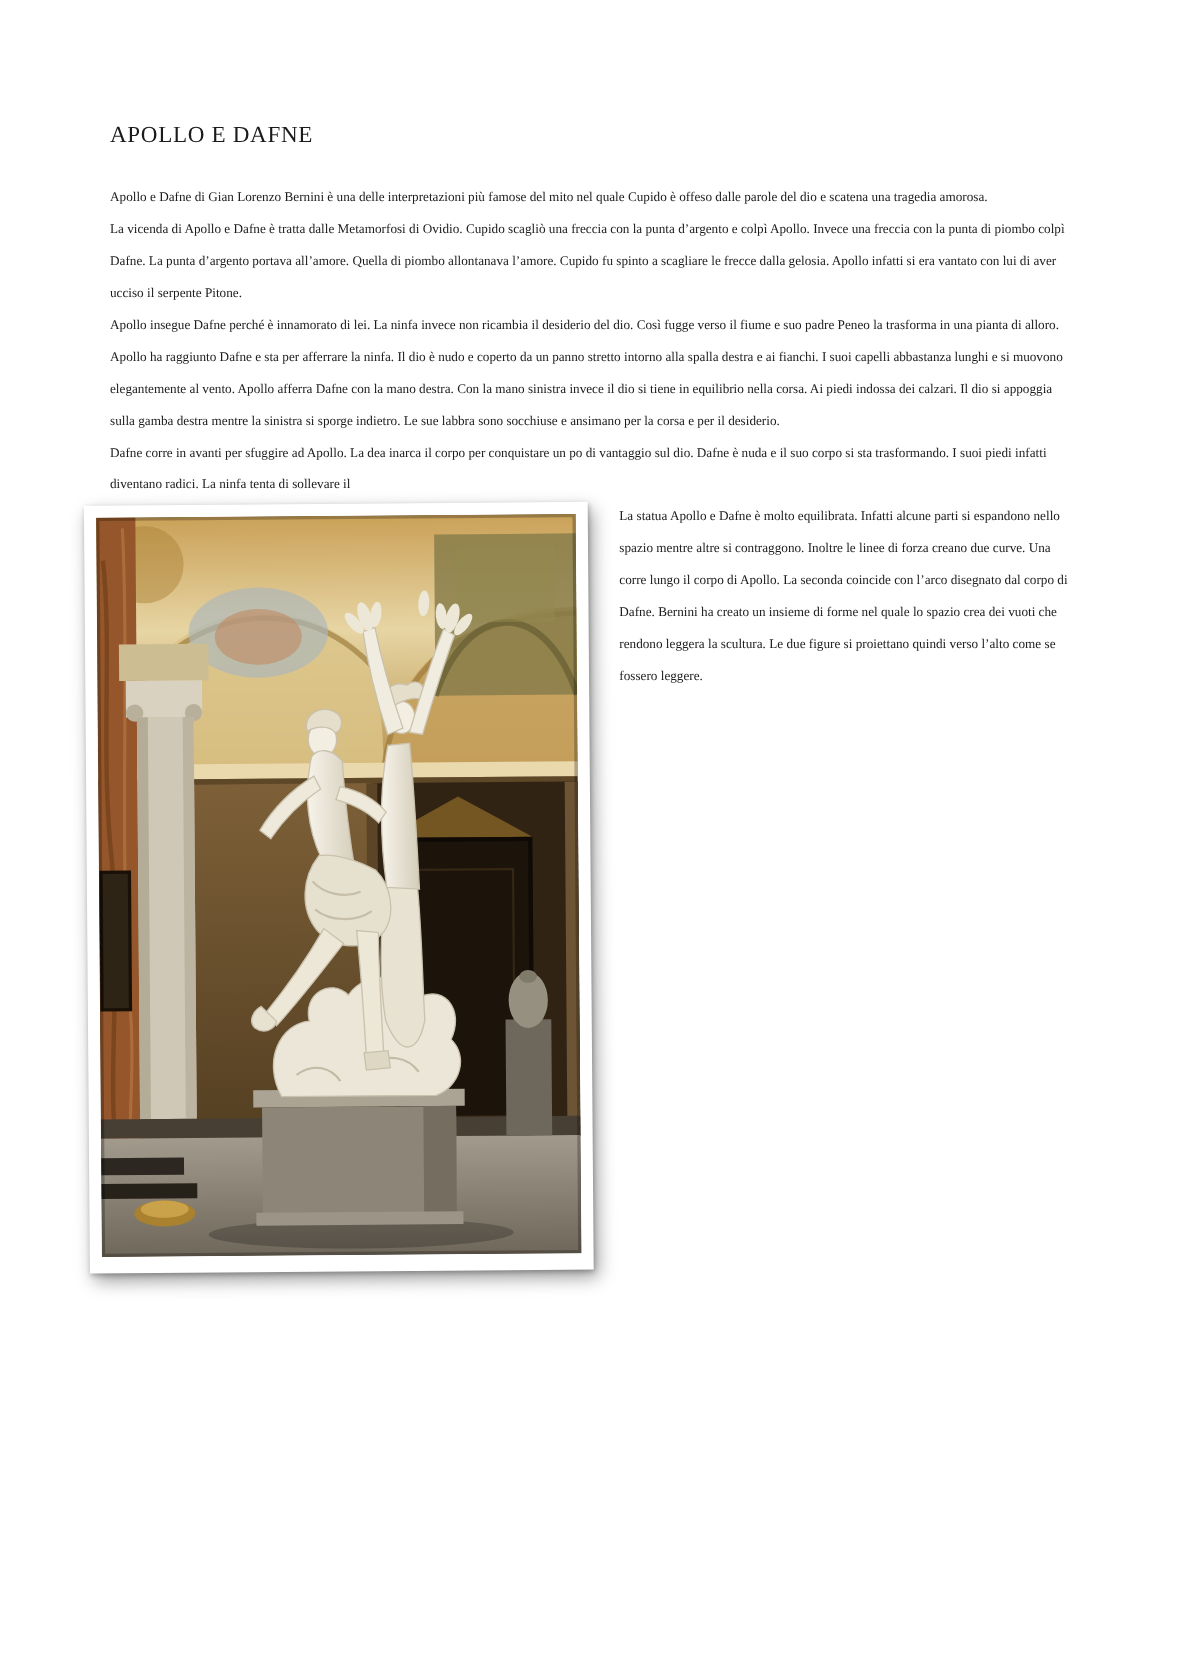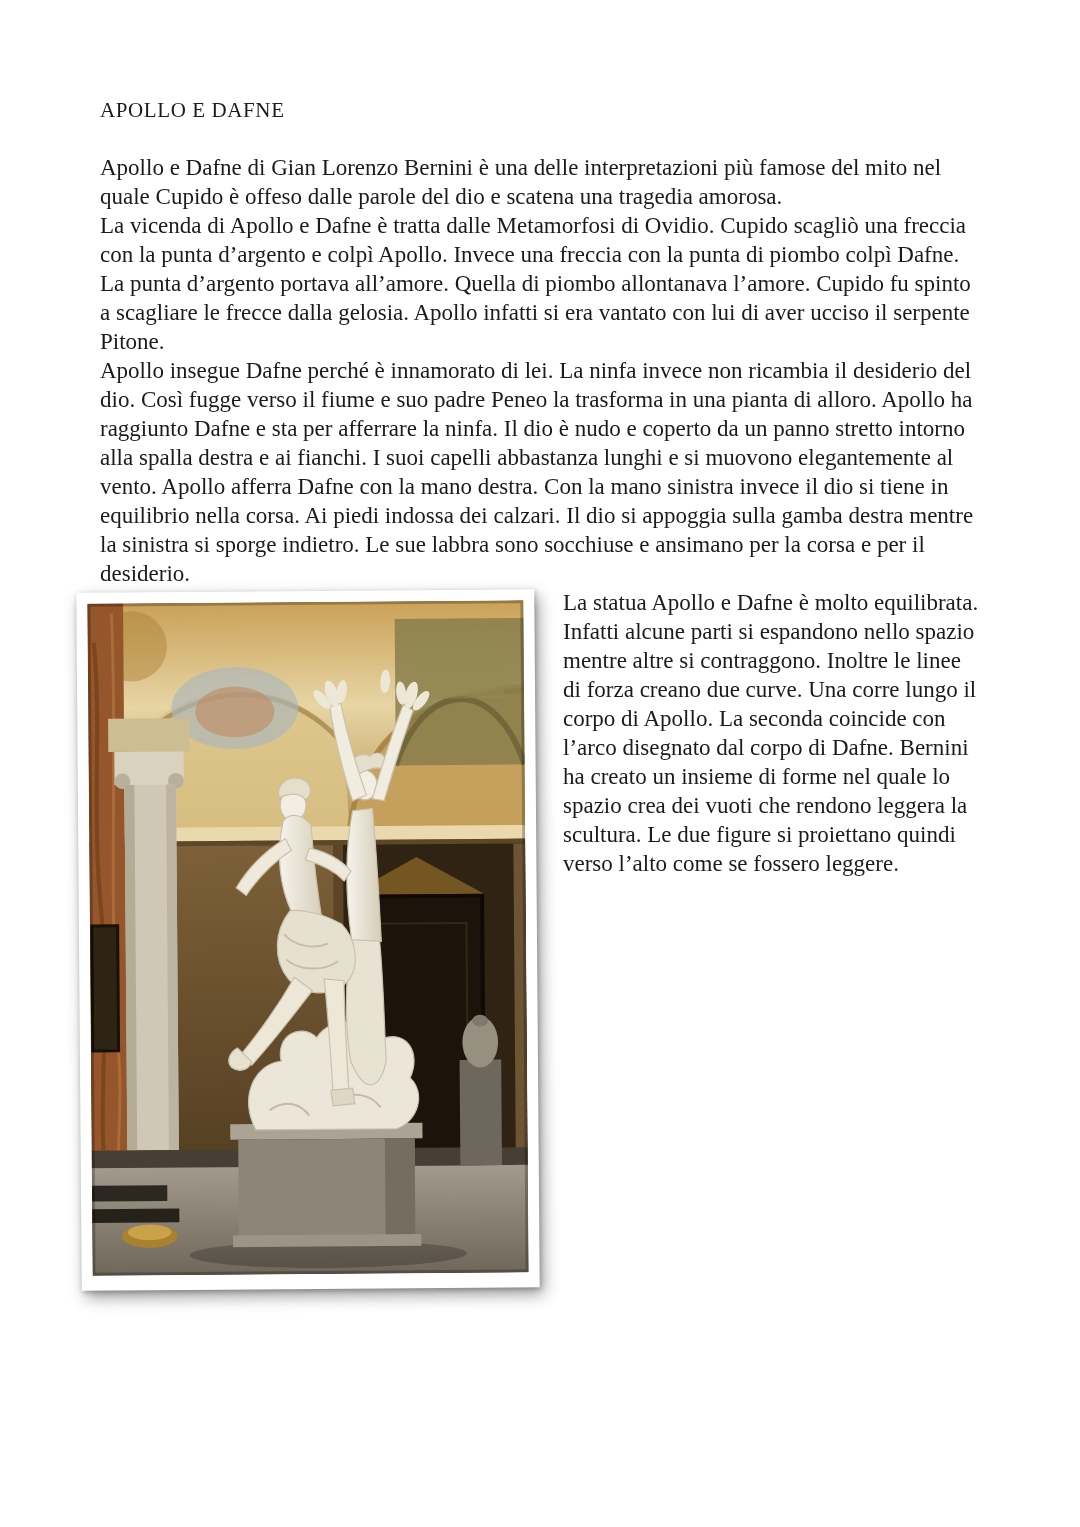--- a/index.html
+++ b/index.html
@@ -10,25 +10,25 @@
     box-sizing: border-box;
     padding: 98px 100px 40px 100px;
     background: #ffffff;
     color: #1b1b1b;
     font-family: "Liberation Serif", "DejaVu Serif", serif;
   }
   .title {
     font-size: 21px;
     font-weight: 400;
     letter-spacing: 0.6px;
-    margin: 0 0 30px 0;
+    margin: 12px 0 30px 0;
   }
   .body-text p {
     margin: 0;
-    font-size: 23px;
+    font-size: 12px;
     line-height: 29px;
     text-align: left;
   }
   .photo-frame {
     float: left;
     width: 436px;
     background: #ffffff;
     padding: 11px 11px 15px 11px;
     margin: 3px 26px 8px -21px;
     box-shadow: 4px 7px 16px rgba(0,0,0,0.38), 1px 2px 5px rgba(0,0,0,0.25);
@@ -41,20 +41,21 @@
 <body>
 
 <div class="page">
 
   <h1 class="title">APOLLO E DAFNE</h1>
 
   <div class="body-text">
     <p>Apollo e Dafne di Gian Lorenzo Bernini è una delle interpretazioni più famose del mito nel quale Cupido è offeso dalle parole del dio e scatena una tragedia amorosa.</p>
     <p>La vicenda di Apollo e Dafne è tratta dalle Metamorfosi di Ovidio. Cupido scagliò una freccia con la punta d’argento e colpì Apollo. Invece una freccia con la punta di piombo colpì Dafne. La punta d’argento portava all’amore. Quella di piombo allontanava l’amore. Cupido fu spinto a scagliare le frecce dalla gelosia.  Apollo infatti si era vantato con lui di aver ucciso il serpente Pitone.</p>
     <p>Apollo insegue Dafne perché è innamorato di lei. La ninfa invece non ricambia il desiderio del dio. Così fugge  verso il fiume e suo padre Peneo la trasforma in una pianta di alloro. Apollo ha raggiunto Dafne e sta per afferrare la ninfa. Il dio è nudo e coperto da un panno stretto intorno alla spalla destra e ai fianchi. I suoi capelli abbastanza lunghi e si muovono elegantemente al vento. Apollo afferra Dafne con la mano destra. Con la mano sinistra invece il dio si tiene in equilibrio nella corsa. Ai piedi indossa dei calzari. Il dio si appoggia sulla gamba destra mentre la sinistra si sporge indietro. Le sue labbra sono socchiuse e ansimano per la corsa e per il desiderio.</p>
+    <p>Dafne corre in avanti per sfuggire ad Apollo. La dea inarca il corpo per conquistare un po di vantaggio sul dio. Dafne è nuda e il suo corpo si sta trasformando. I suoi piedi infatti diventano radici. La ninfa tenta di sollevare il</p>
 
     <div class="photo-frame">
       <svg viewBox="0 0 440 688" preserveAspectRatio="none">
         <defs>
           <linearGradient id="gCeil" x1="0" y1="0" x2="0" y2="1">
             <stop offset="0" stop-color="#caa158"></stop>
             <stop offset="0.45" stop-color="#e7d5a4"></stop>
             <stop offset="1" stop-color="#b7934f"></stop>
           </linearGradient>
           <linearGradient id="gWall" x1="0" y1="0" x2="0" y2="1">

